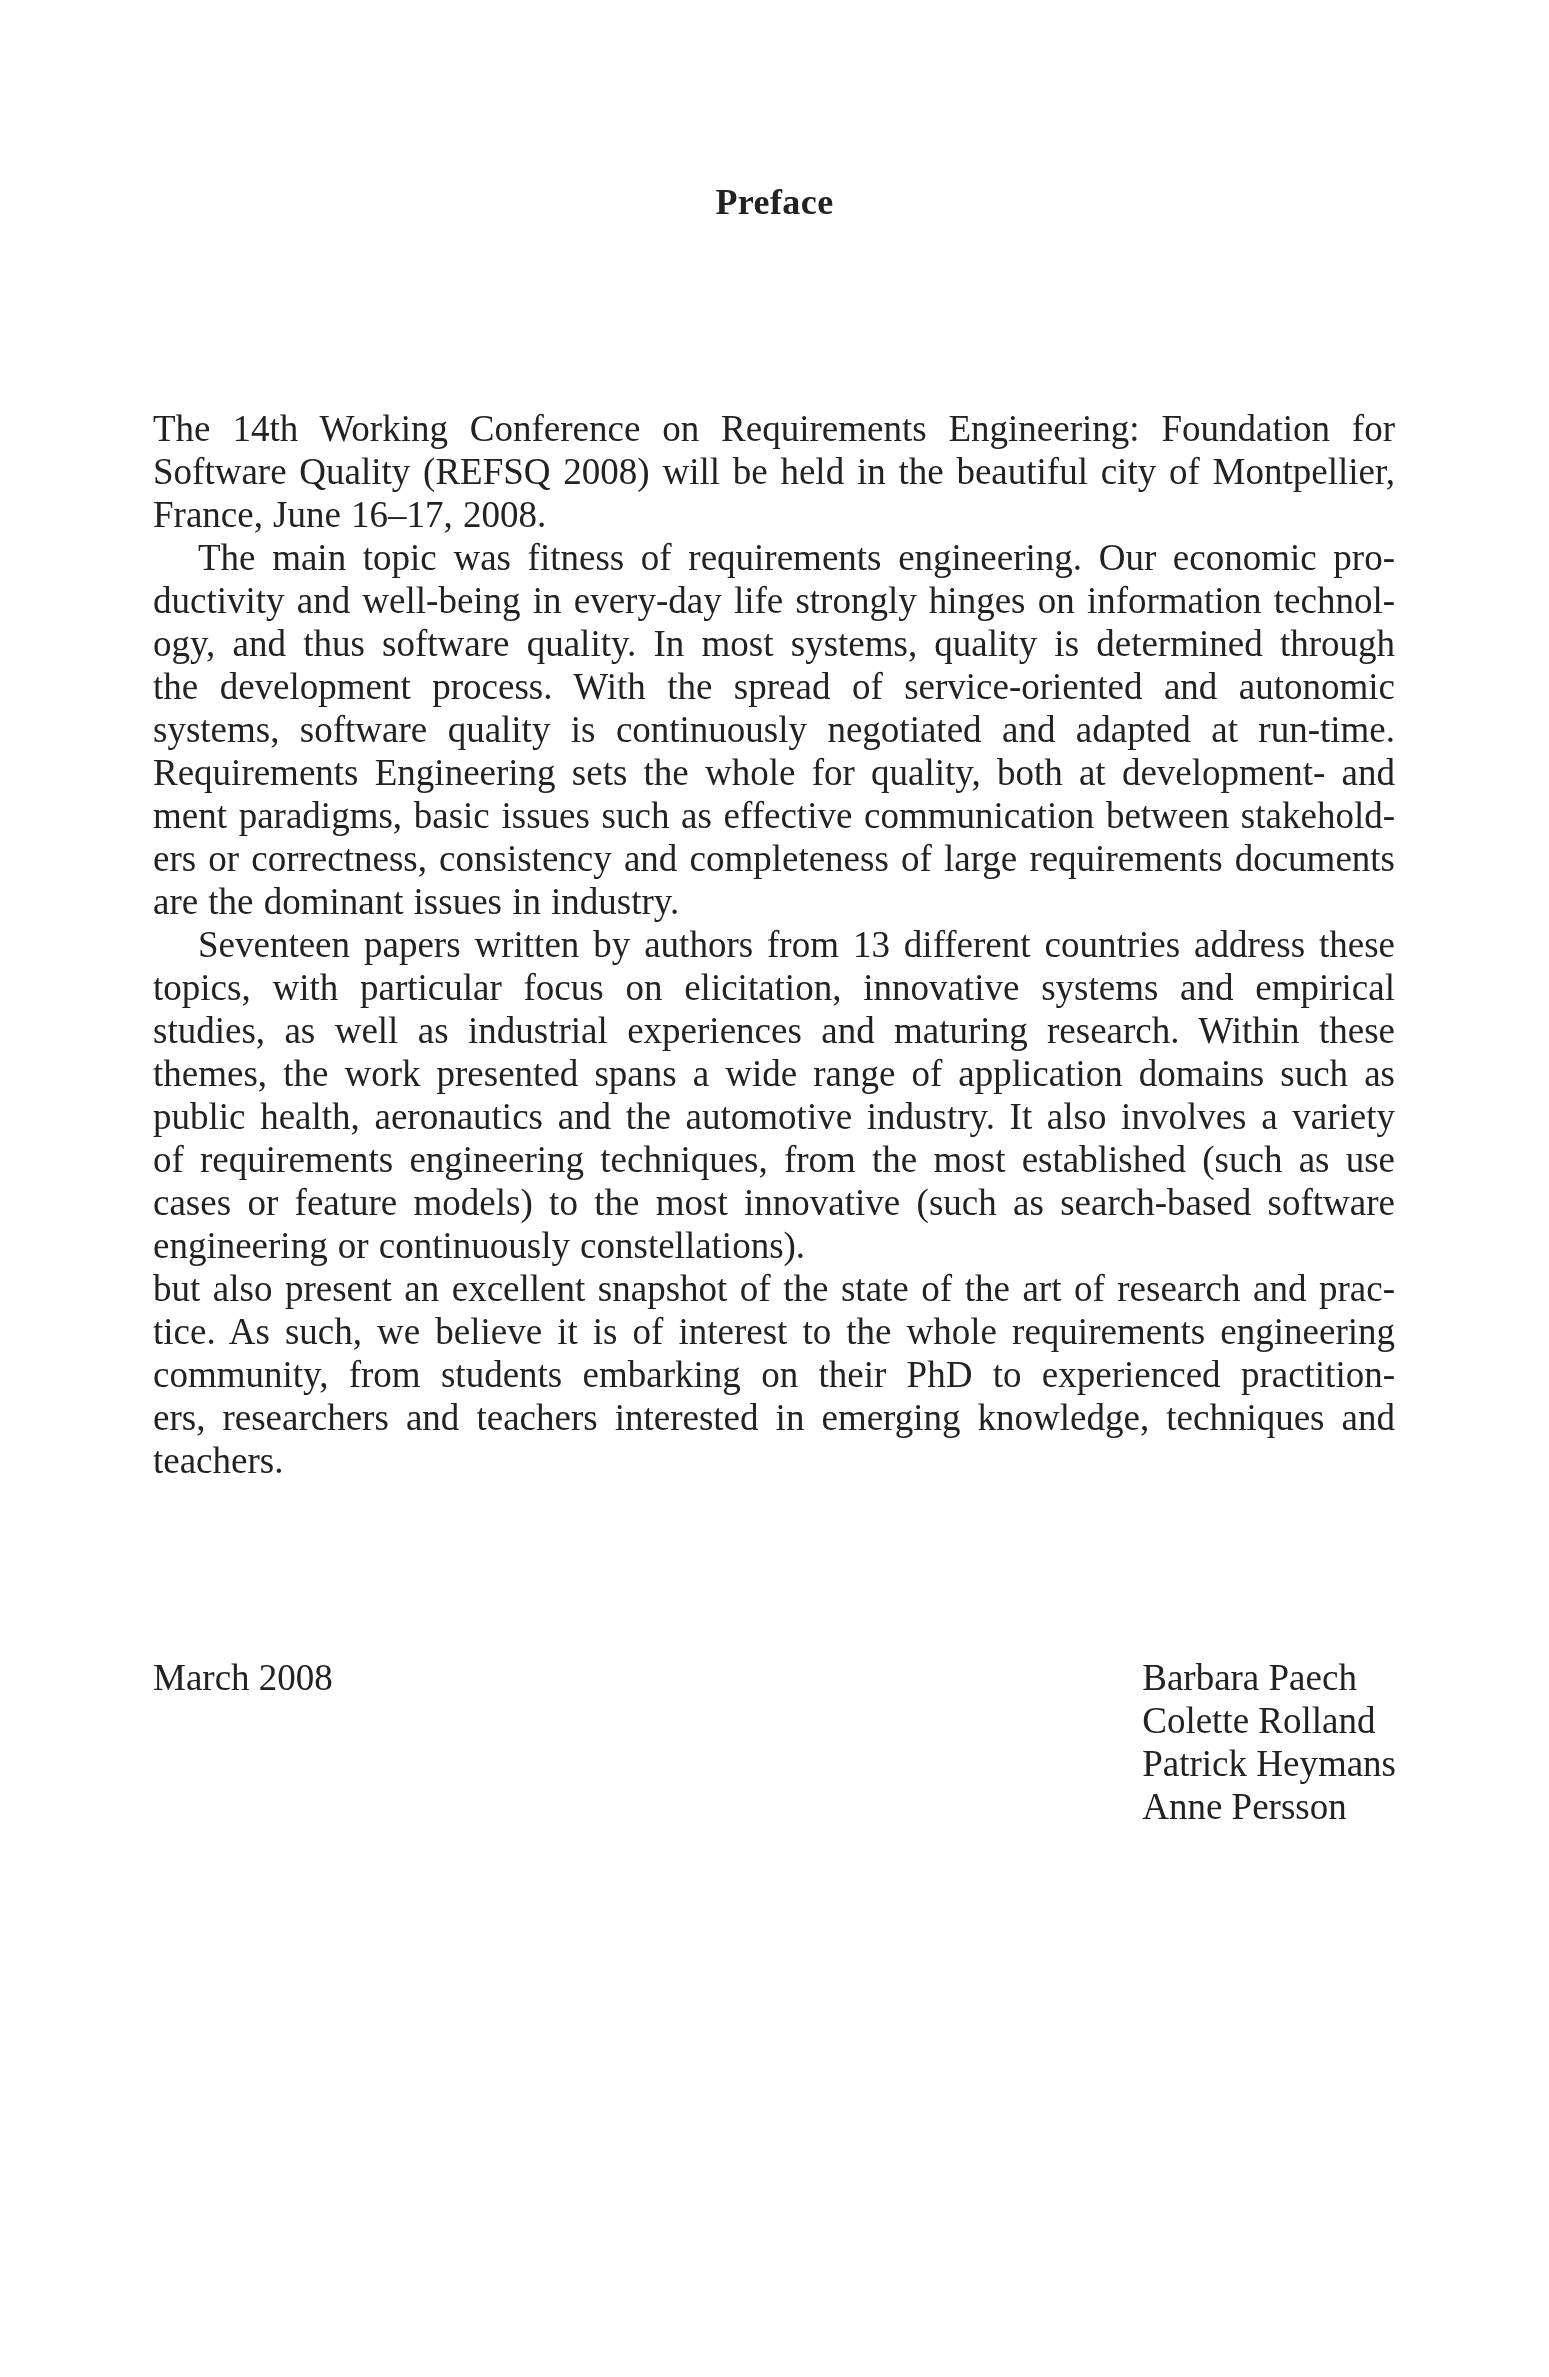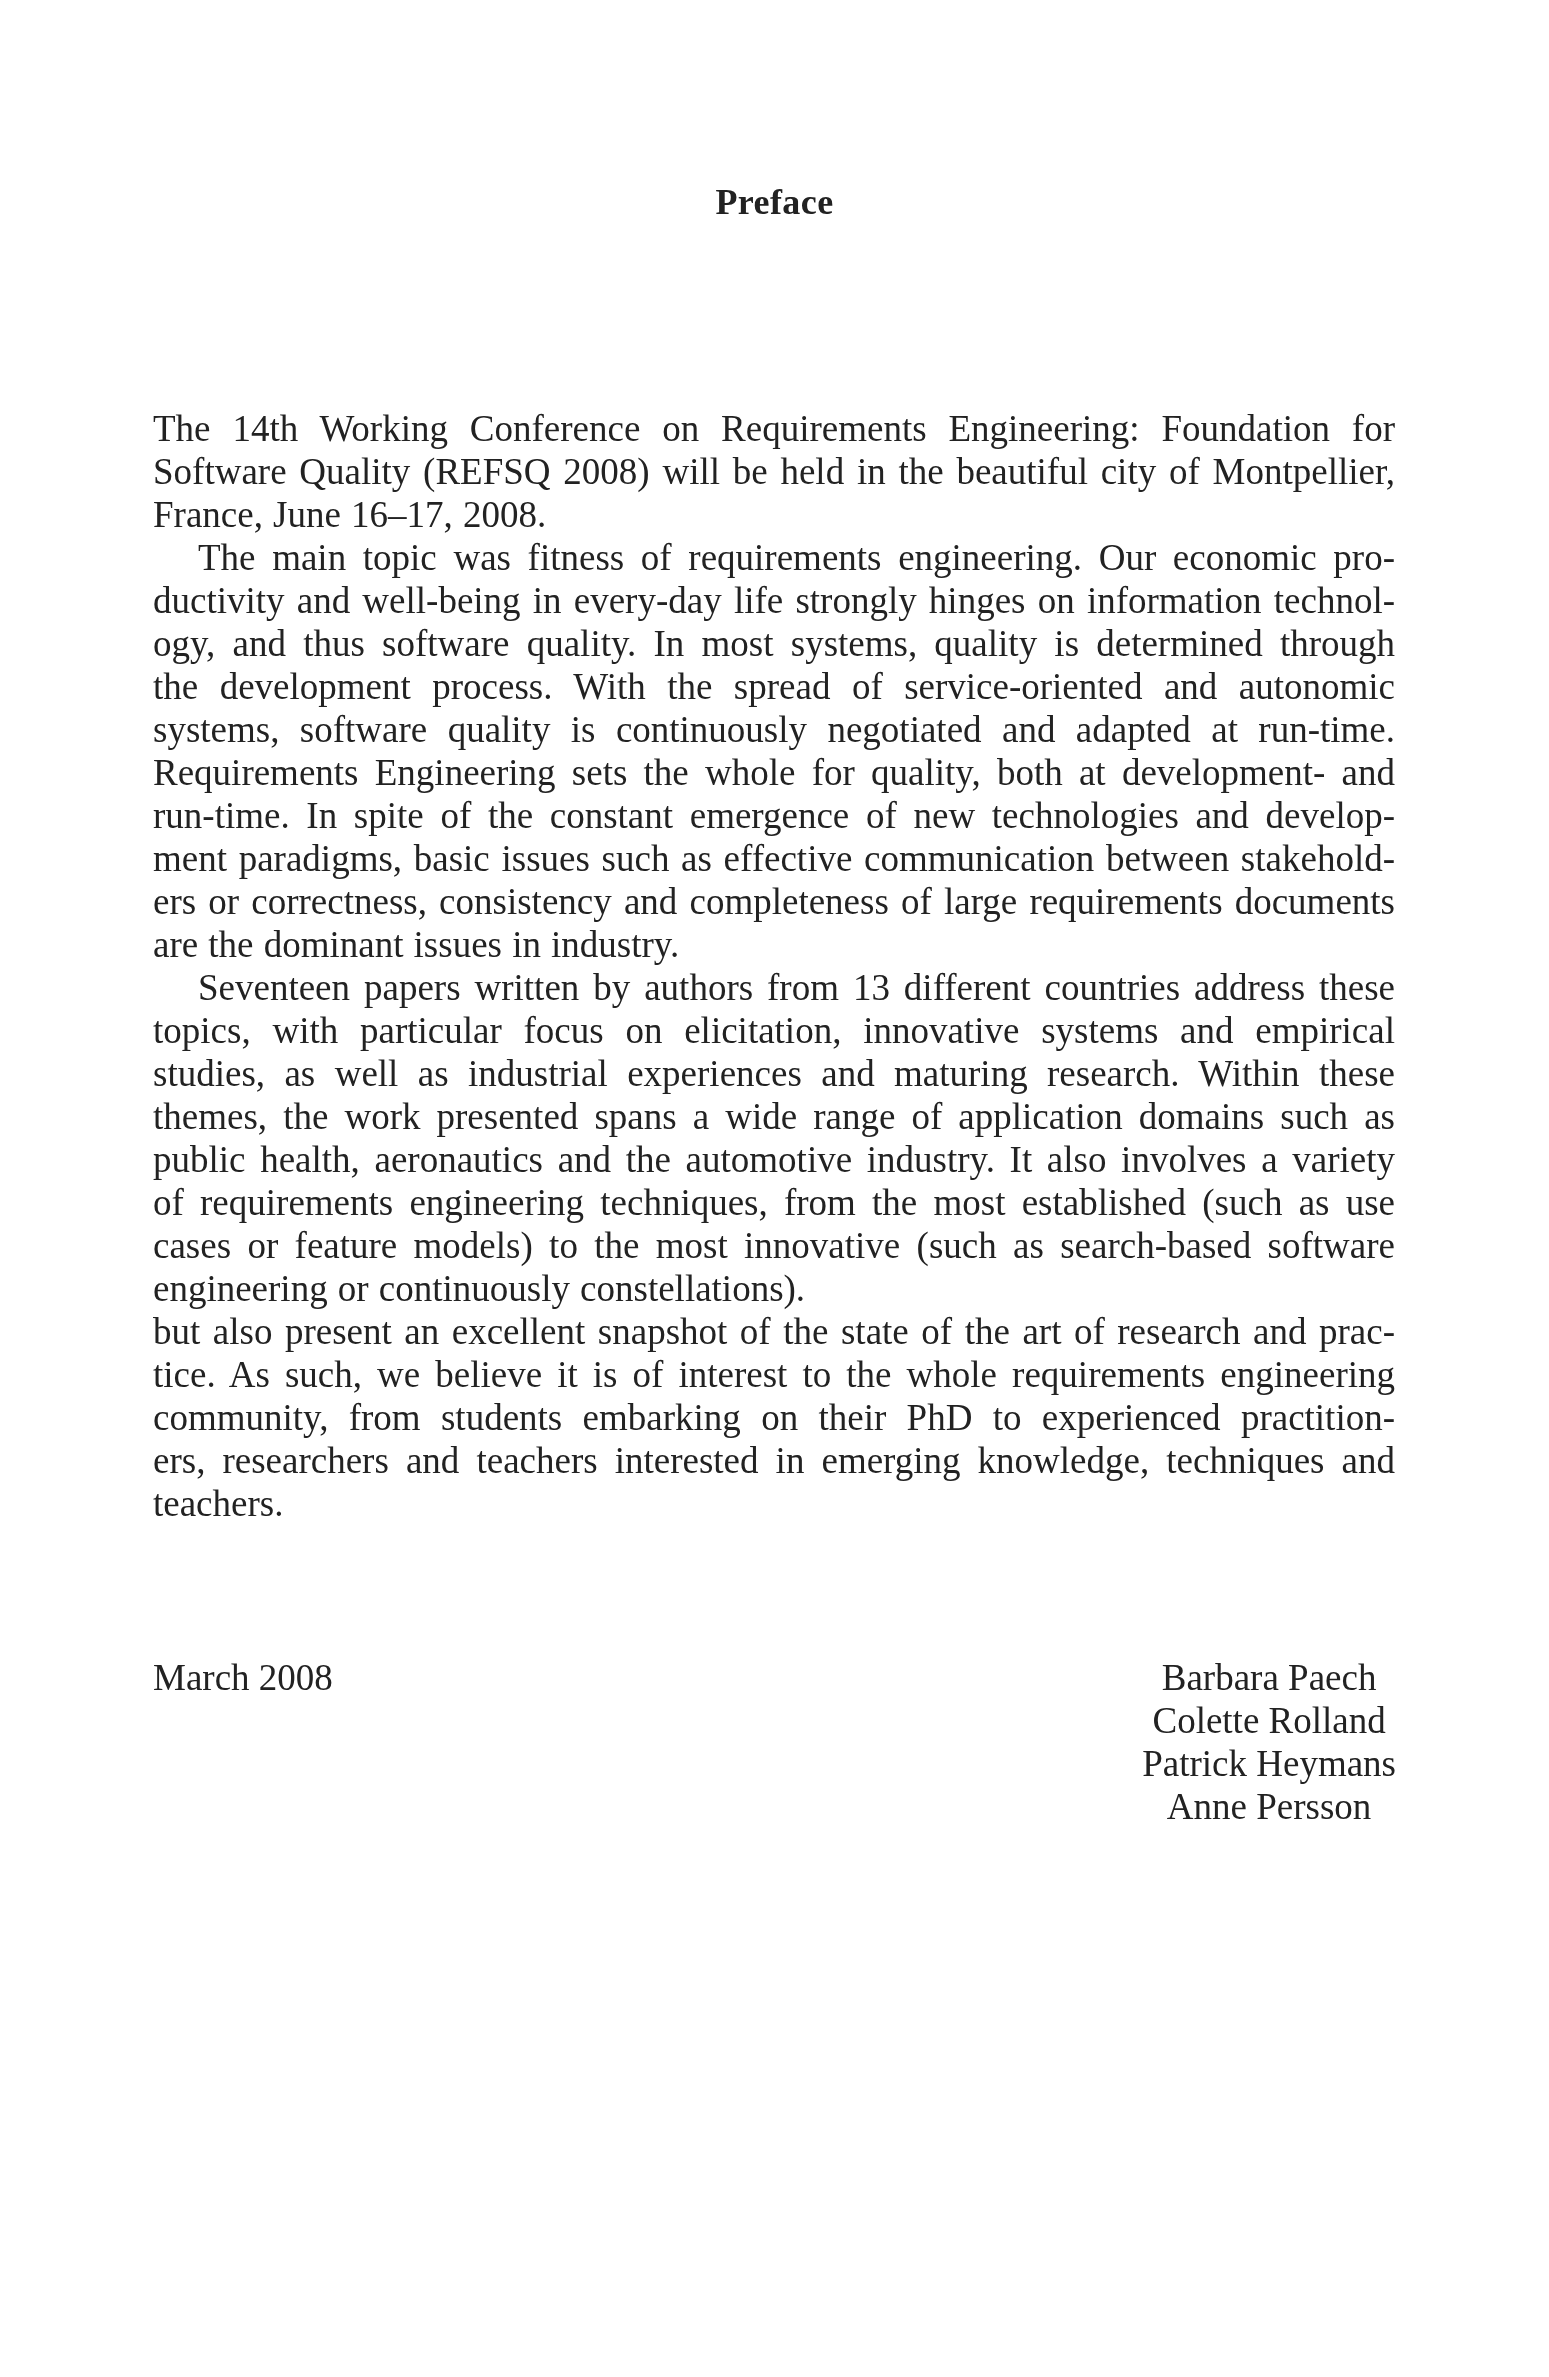--- a/index.html
+++ b/index.html
@@ -62,21 +62,21 @@
   .date {
     position: absolute;
     left: 0;
     top: 0;
     height: 43px;
   }
   .signatories {
     position: absolute;
     right: 0;
     top: 0;
-    text-align: center;
+    text-align: left;
   }
   .signatory {
     display: block;
     height: 43px;
     white-space: nowrap;
   }
 </style>
 </head>
 <body>
 
@@ -88,21 +88,20 @@
       <span class="line">Software Quality (REFSQ 2008) will be held in the beautiful city of Montpellier,</span>
       <span class="line last">France, June 16–17, 2008.</span>
     </p>
   <p style="margin:0">
       <span class="line indent">The main topic was fitness of requirements engineering. Our economic pro-</span>
       <span class="line">ductivity and well-being in every-day life strongly hinges on information technol-</span>
       <span class="line">ogy, and thus software quality. In most systems, quality is determined through</span>
       <span class="line">the development process. With the spread of service-oriented and autonomic</span>
       <span class="line">systems, software quality is continuously negotiated and adapted at run-time.</span>
       <span class="line">Requirements Engineering sets the whole for quality, both at development- and</span>
-      <span class="line">run-time. In spite of the constant emergence of new technologies and develop-</span>
       <span class="line">ment paradigms, basic issues such as effective communication between stakehold-</span>
       <span class="line">ers or correctness, consistency and completeness of large requirements documents</span>
       <span class="line last">are the dominant issues in industry.</span>
     </p>
   <p style="margin:0">
       <span class="line indent">Seventeen papers written by authors from 13 different countries address these</span>
       <span class="line">topics, with particular focus on elicitation, innovative systems and empirical</span>
       <span class="line">studies, as well as industrial experiences and maturing research. Within these</span>
       <span class="line">themes, the work presented spans a wide range of application domains such as</span>
       <span class="line">public health, aeronautics and the automotive industry. It also involves a variety</span>

